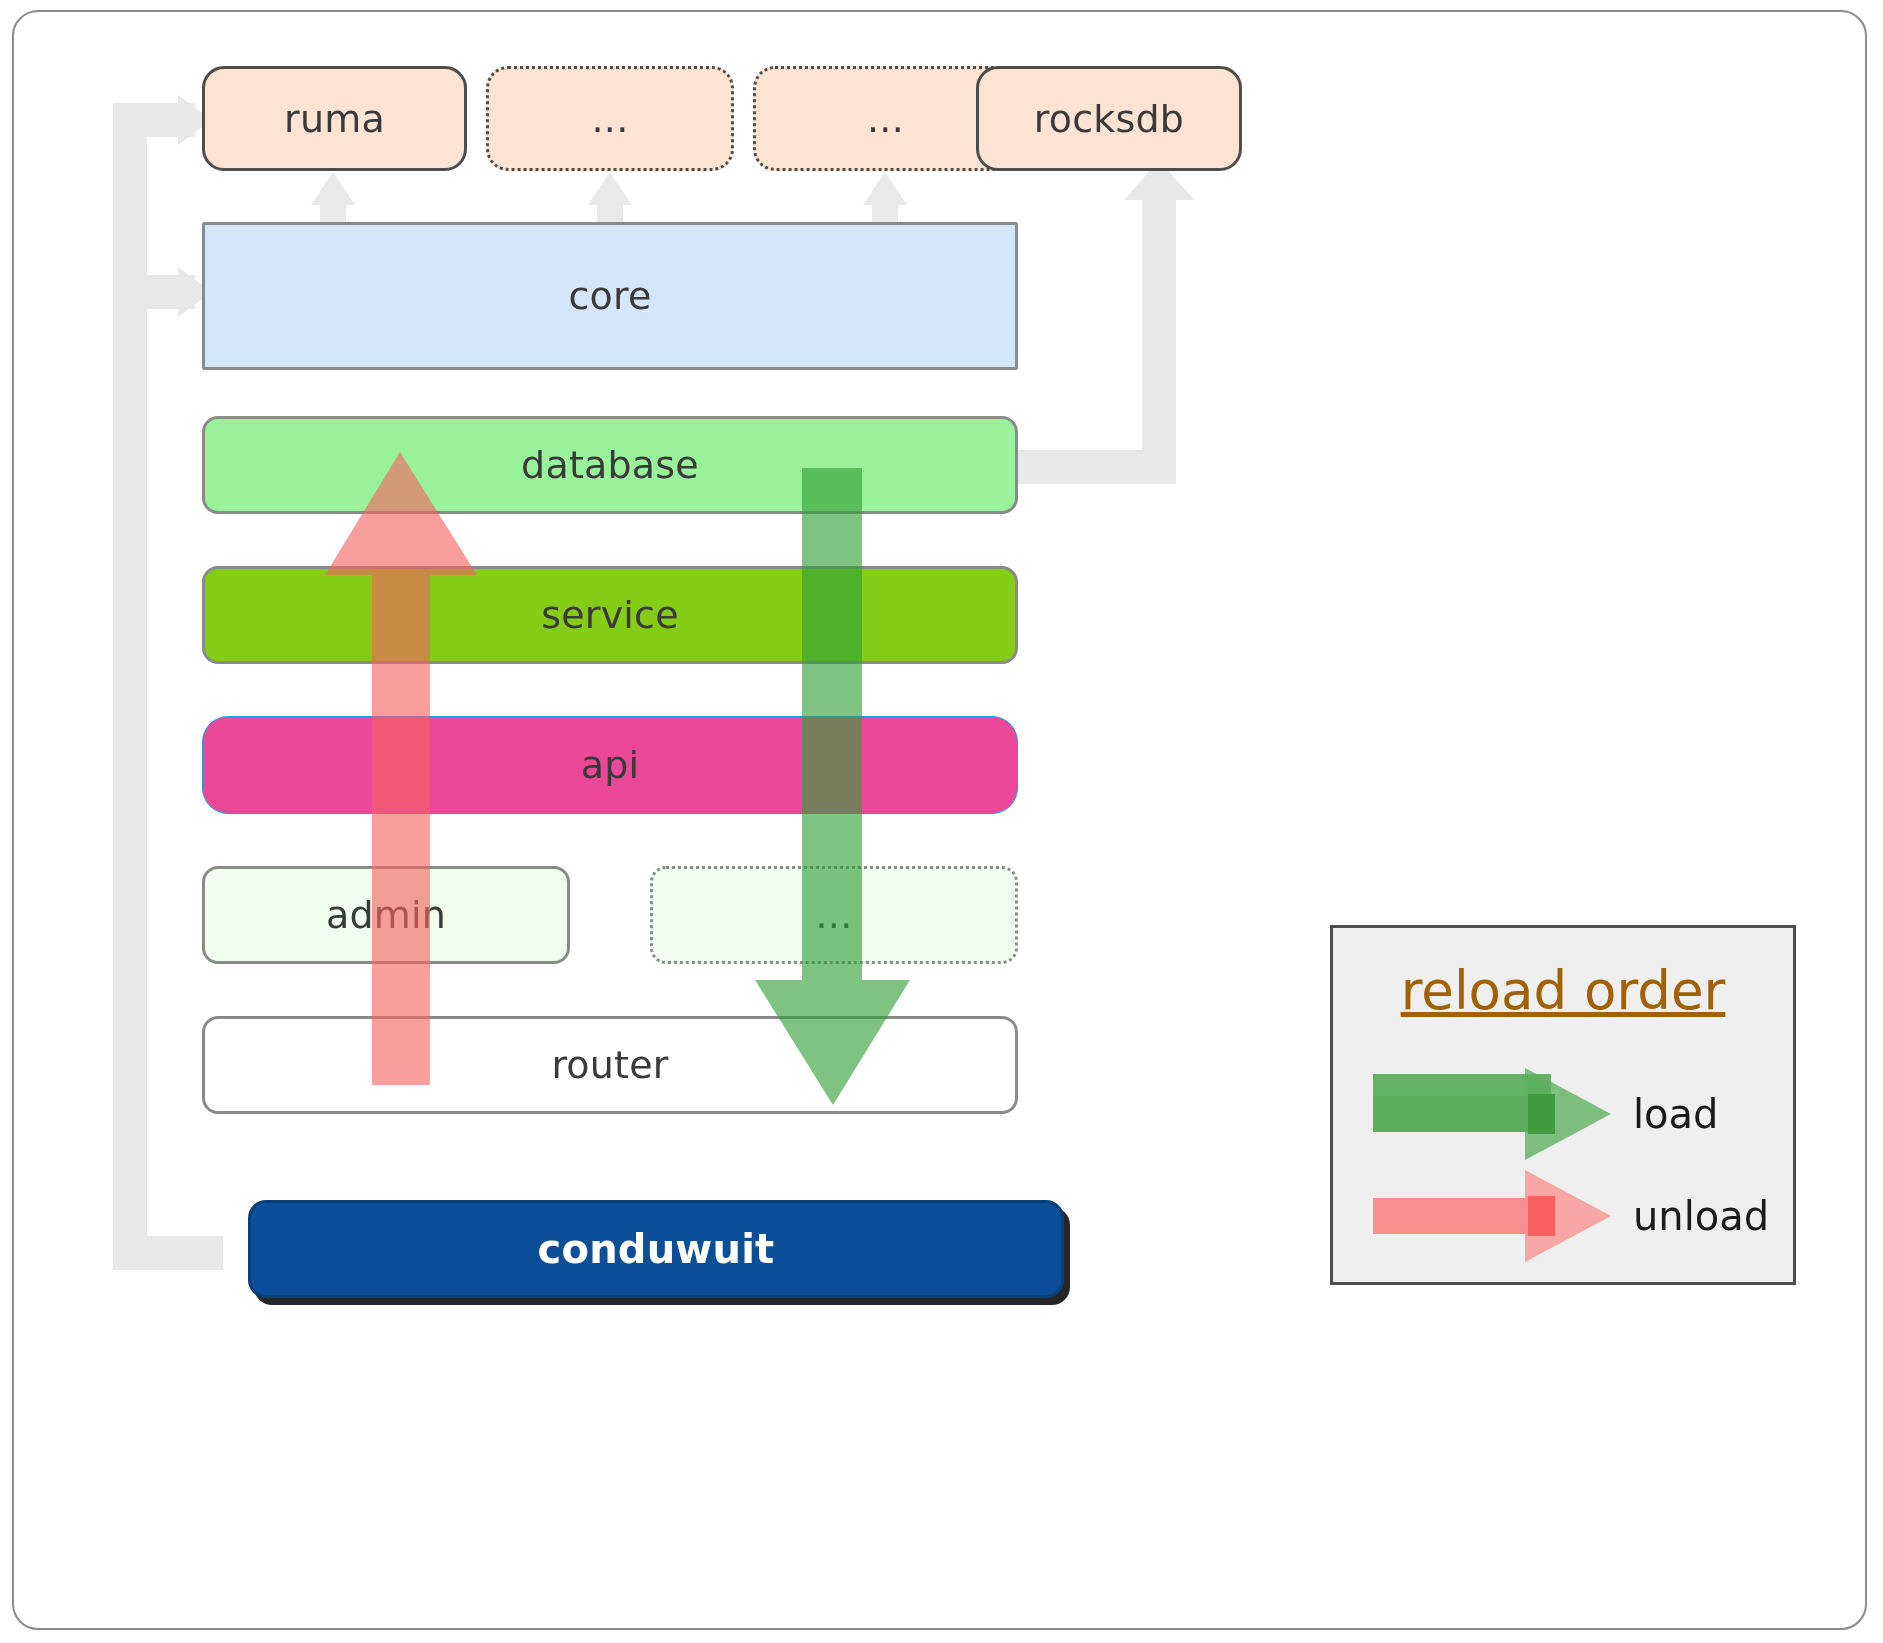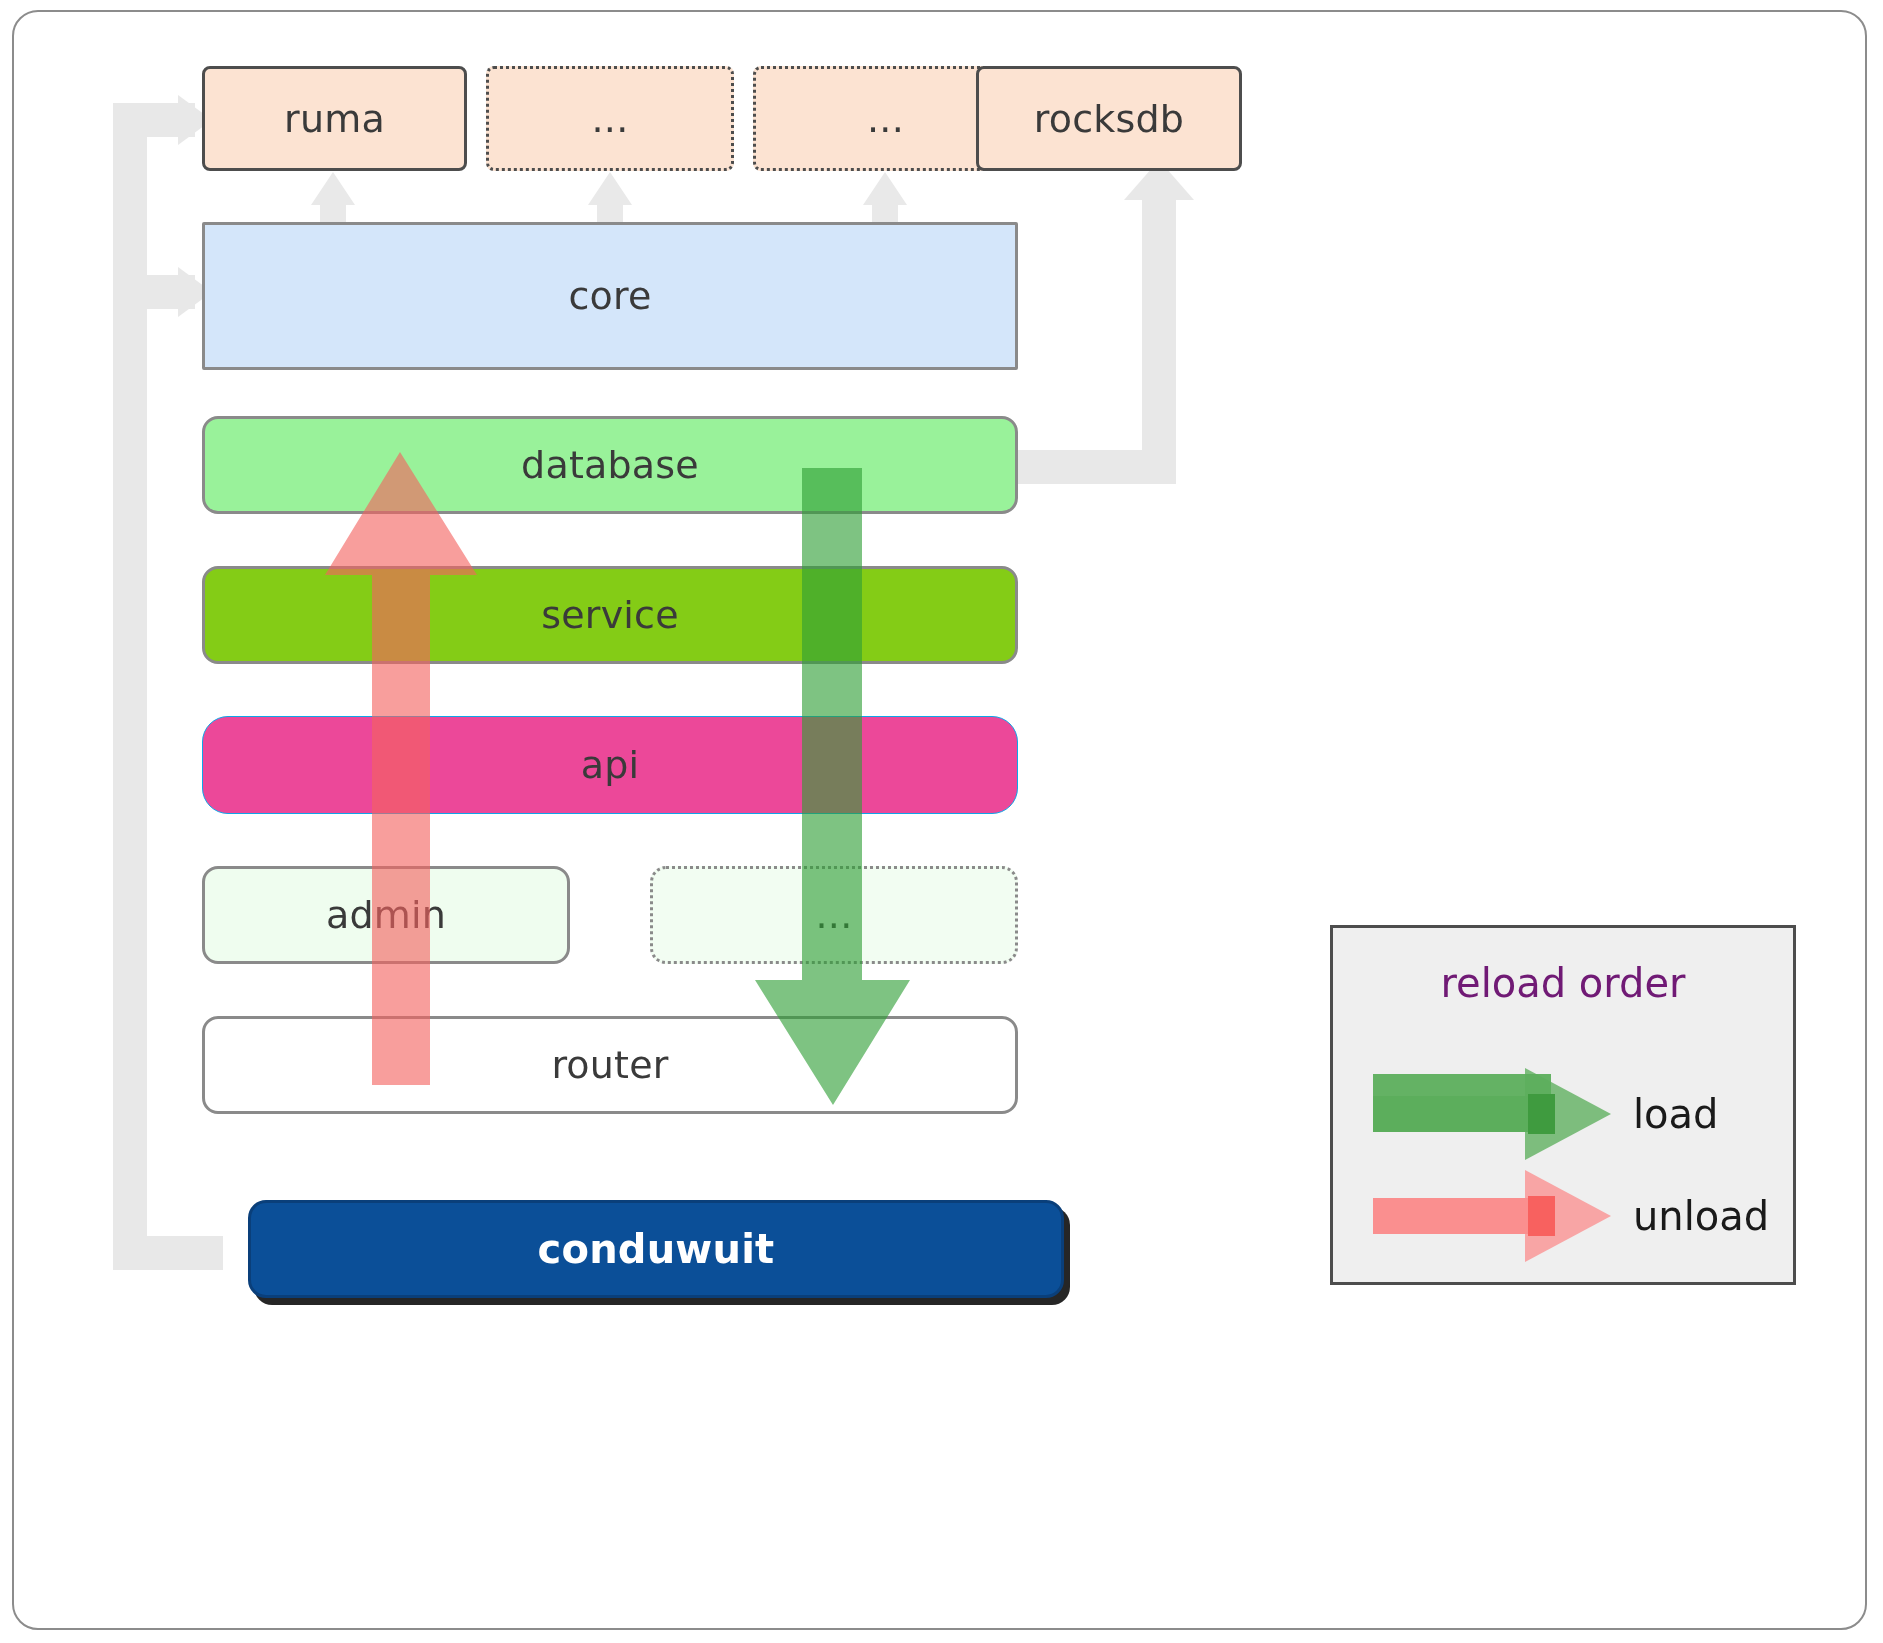--- a/index.html
+++ b/index.html
@@ -19,21 +19,21 @@
     position:absolute;box-sizing:border-box;
     display:flex;align-items:center;justify-content:center;
     border-radius:14px;
     font-size:38px;color:#3a3a3a;
     letter-spacing:.2px;
     z-index:6;
   }
   .node .lbl{pointer-events:none;}
 
   
-  .dep{background:#fce3d2;border:3px solid #4d4d4d;border-radius:8px;}
+  .dep{background:#fce3d2;border:3px solid #4d4d4d;border-radius:22px;}
   .dep.dotted{border:3px dotted #4d4d4d;}
 
   .core{background:#d4e6fa;border:3px solid #8a8a8a;border-radius:2px;}
 
   .db{background:#99f29a;border:3px solid #8a8a8a;border-radius:16px;}
   .svc{background:#84cc16;border:3px solid #8a8a8a;border-radius:16px;}
   .api{background:#ec4899;border:1px solid #0ea5e9;border-radius:26px;}
   .admin{background:#effdef;border:3px solid #8a8a8a;border-radius:16px;}
   .more{background:#f2fdf2;border:3px dotted #8a8a8a;border-radius:16px;}
   .router{background:#ffffff;border:3px solid #8a8a8a;border-radius:16px;}
@@ -53,21 +53,21 @@
 
   
   .legend{
     position:absolute;left:1330px;top:925px;width:466px;height:360px;
     box-sizing:border-box;
     background:#efefef;border:3px solid #4d4d4d;
     z-index:8;
   }
   .legend-title{
     position:absolute;left:0;right:0;top:32px;text-align:center;
-    font-size:40px;color:#701a75;
+    font-size:53px;color:#a16207;text-decoration:underline;
   }
   .legend-row{position:absolute;left:0;width:466px;height:96px;}
   .legend-row.r1{top:138px;}
   .legend-row.r2{top:240px;}
   .legend-glyph{position:absolute;left:40px;top:0;width:250px;height:96px;}
   .legend-label{
     position:absolute;left:300px;top:50%;transform:translateY(-50%);
     font-size:40px;color:#1a1a1a;white-space:nowrap;
   }
 </style>

